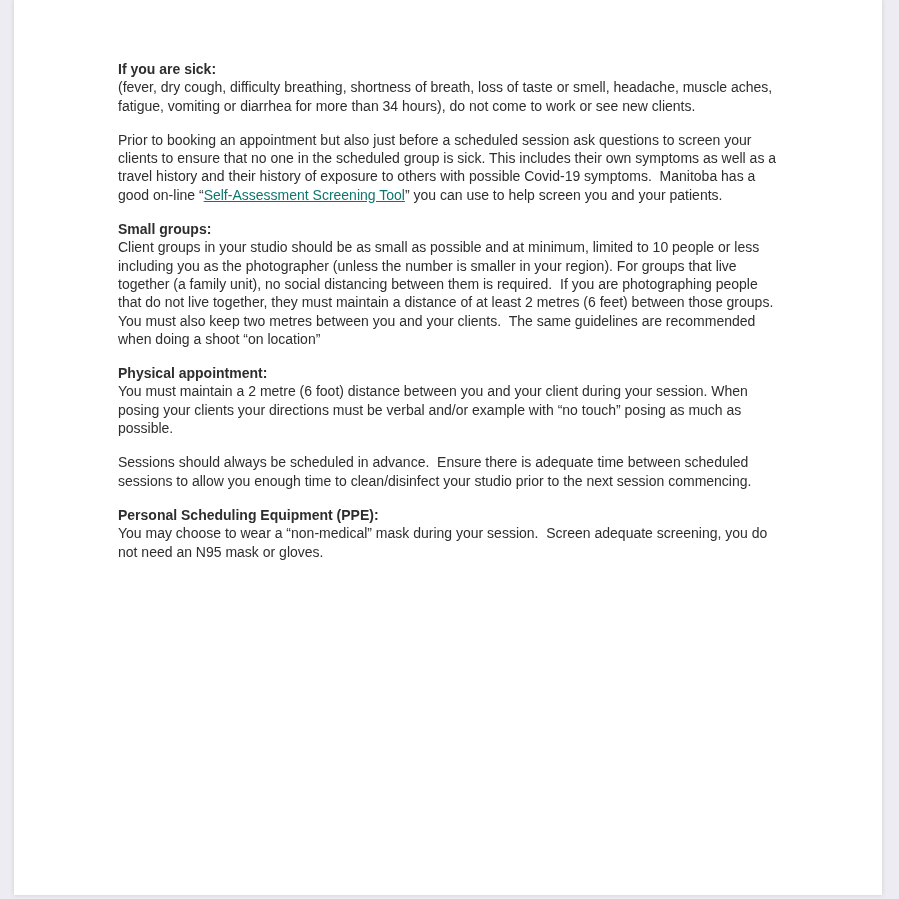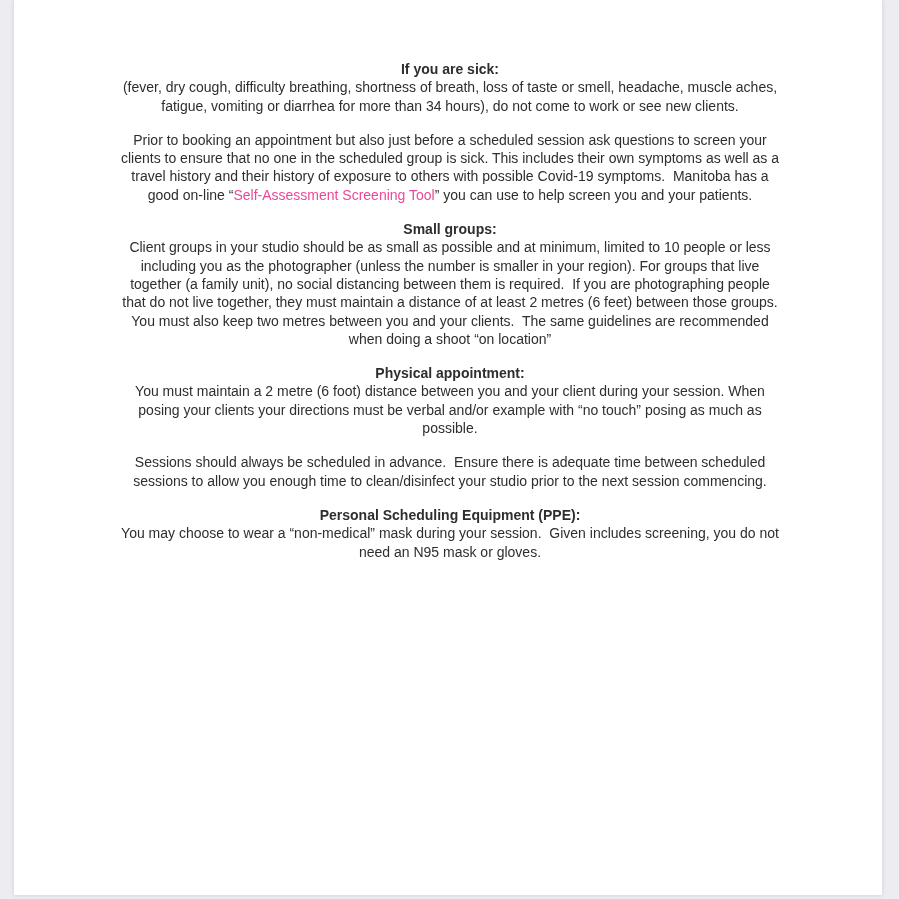--- a/index.html
+++ b/index.html
@@ -1,15 +1,15 @@
 <!DOCTYPE html>
 <html><head>
 <meta charset="utf-8">
 <style>
-  * { margin: 0; padding: 0; box-sizing: border-box; text-align: center; }
+  * { margin: 0; padding: 0; box-sizing: border-box; }
   html, body {
     width: 899px;
     height: 899px;
     overflow: hidden;
     font-family: "Liberation Sans", "DejaVu Sans", sans-serif;
   }
   body { background: #ececf2; position: relative; }
 
   .doc-page {
     position: absolute;
@@ -36,21 +36,22 @@
   .section-heading {
     font-weight: bold;
     white-space: pre-wrap;
   }
 
   .section-body {
     white-space: pre-wrap;
   }
 
   .doc-link {
-    color: #ec4899;
+    color: #0f766e;
+    text-decoration: underline;
     cursor: pointer;
   }
 </style>
 </head>
 <body>
 
 <div class="doc-page">
   <div class="doc-content">
 
     <div class="doc-section">
@@ -72,17 +73,17 @@
       <div class="section-body">You must maintain a 2 metre (6 foot) distance between you and your client during your session. When posing your clients your directions must be verbal and/or example with “no touch” posing as much as possible.</div>
     </div>
 
     <div class="doc-section">
       <div class="section-body">Sessions should always be scheduled in advance.  Ensure there is adequate time between scheduled sessions to allow you enough time to clean/disinfect your studio prior to the next session commencing.</div>
     </div>
 
 
     <div class="doc-section">
       <div class="section-heading">Personal Scheduling Equipment (PPE):</div>
-      <div class="section-body">You may choose to wear a “non-medical” mask during your session.  Given includes screening, you do not need an N95 mask or gloves.</div>
+      <div class="section-body">You may choose to wear a “non-medical” mask during your session.  Screen adequate screening, you do not need an N95 mask or gloves.</div>
     </div>
 
   </div>
 </div>
 
 </body></html>

